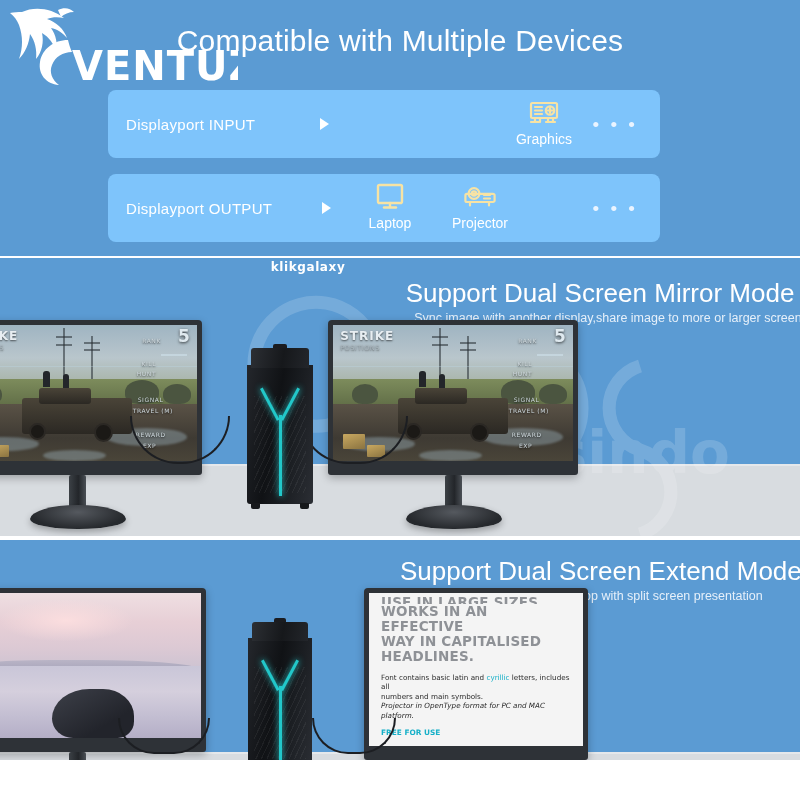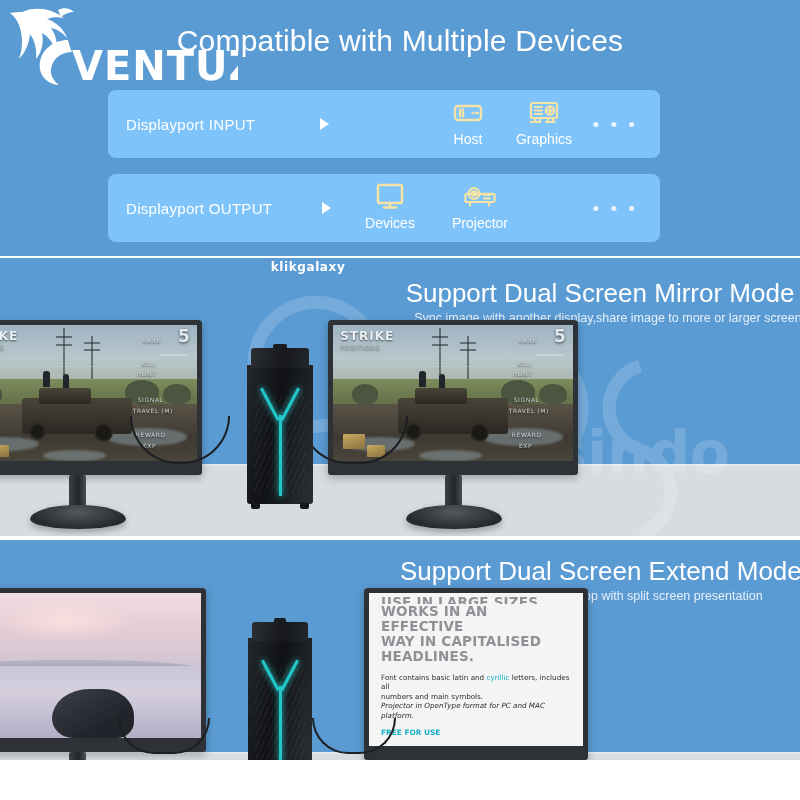--- a/index.html
+++ b/index.html
@@ -252,31 +252,20 @@
       </svg>
     </div>
 
     <div class="hero-title">Compatible with Multiple Devices</div>
 
     <div class="panel p1">
       <div class="panel-label">Displayport INPUT</div>
       <div class="panel-arrow"></div>
 
 
-      <div class="dev" style="left:318px;">
-        <div class="ic">
-          <svg width="36" height="30" viewBox="0 0 36 30" fill="none" stroke="#f7e3a4" stroke-width="2.3" stroke-linejoin="round" stroke-linecap="round">
-            <rect x="5" y="8" width="26" height="14" rx="3"></rect>
-            <path d="M10 11.5 v7 M13 11.5 v7"></path>
-            <circle cx="22.5" cy="15" r="1.2" fill="#f7e3a4" stroke="none"></circle>
-            <path d="M25.5 15 h2.5"></path>
-          </svg>
-        </div>
-        <div class="nm">Host</div>
-      </div>
 
       <div class="dev" style="left:394px;">
         <div class="ic">
           <svg width="36" height="30" viewBox="0 0 36 30" fill="none" stroke="#f7e3a4" stroke-width="2.2" stroke-linejoin="round" stroke-linecap="round">
             <rect x="5" y="5" width="26" height="15" rx="1.4"></rect>
             <path d="M9 9 h7 M9 12.5 h7 M9 16 h7"></path>
             <circle cx="24" cy="12.5" r="4.2"></circle>
             <path d="M24 10.2 v4.6 M21.7 12.5 h4.6"></path>
             <path d="M9 20 v4 M14 20 v4 M22 20 v4 M27 20 v4"></path>
             <path d="M5 24 h8 M20 24 h9"></path>
@@ -293,21 +282,21 @@
       <div class="panel-arrow"></div>
 
       <div class="dev" style="left:240px;">
         <div class="ic">
           <svg width="36" height="30" viewBox="0 0 36 30" fill="none" stroke="#f7e3a4" stroke-width="2.4" stroke-linejoin="round" stroke-linecap="round">
             <rect x="6" y="3" width="24" height="18" rx="1.6"></rect>
             <path d="M18 21 v4"></path>
             <path d="M12 25.5 h12"></path>
           </svg>
         </div>
-        <div class="nm">Devices</div>
+        <div class="nm">Laptop</div>
       </div>
 
       <div class="dev" style="left:330px;">
         <div class="ic">
           <svg width="36" height="30" viewBox="0 0 36 30" fill="none" stroke="#f7e3a4" stroke-width="2.2" stroke-linejoin="round" stroke-linecap="round">
             <path d="M5 20 h26 a1.6 1.6 0 0 0 1.6 -1.6 v-5 a1.6 1.6 0 0 0 -1.6 -1.6 h-26
                      a1.6 1.6 0 0 0 -1.6 1.6 v5 a1.6 1.6 0 0 0 1.6 1.6 z"></path>
             <circle cx="12" cy="11.5" r="5.4"></circle>
             <circle cx="12" cy="11.5" r="2.1"></circle>
             <path d="M22 13 h6 M22 16.5 h6"></path>

